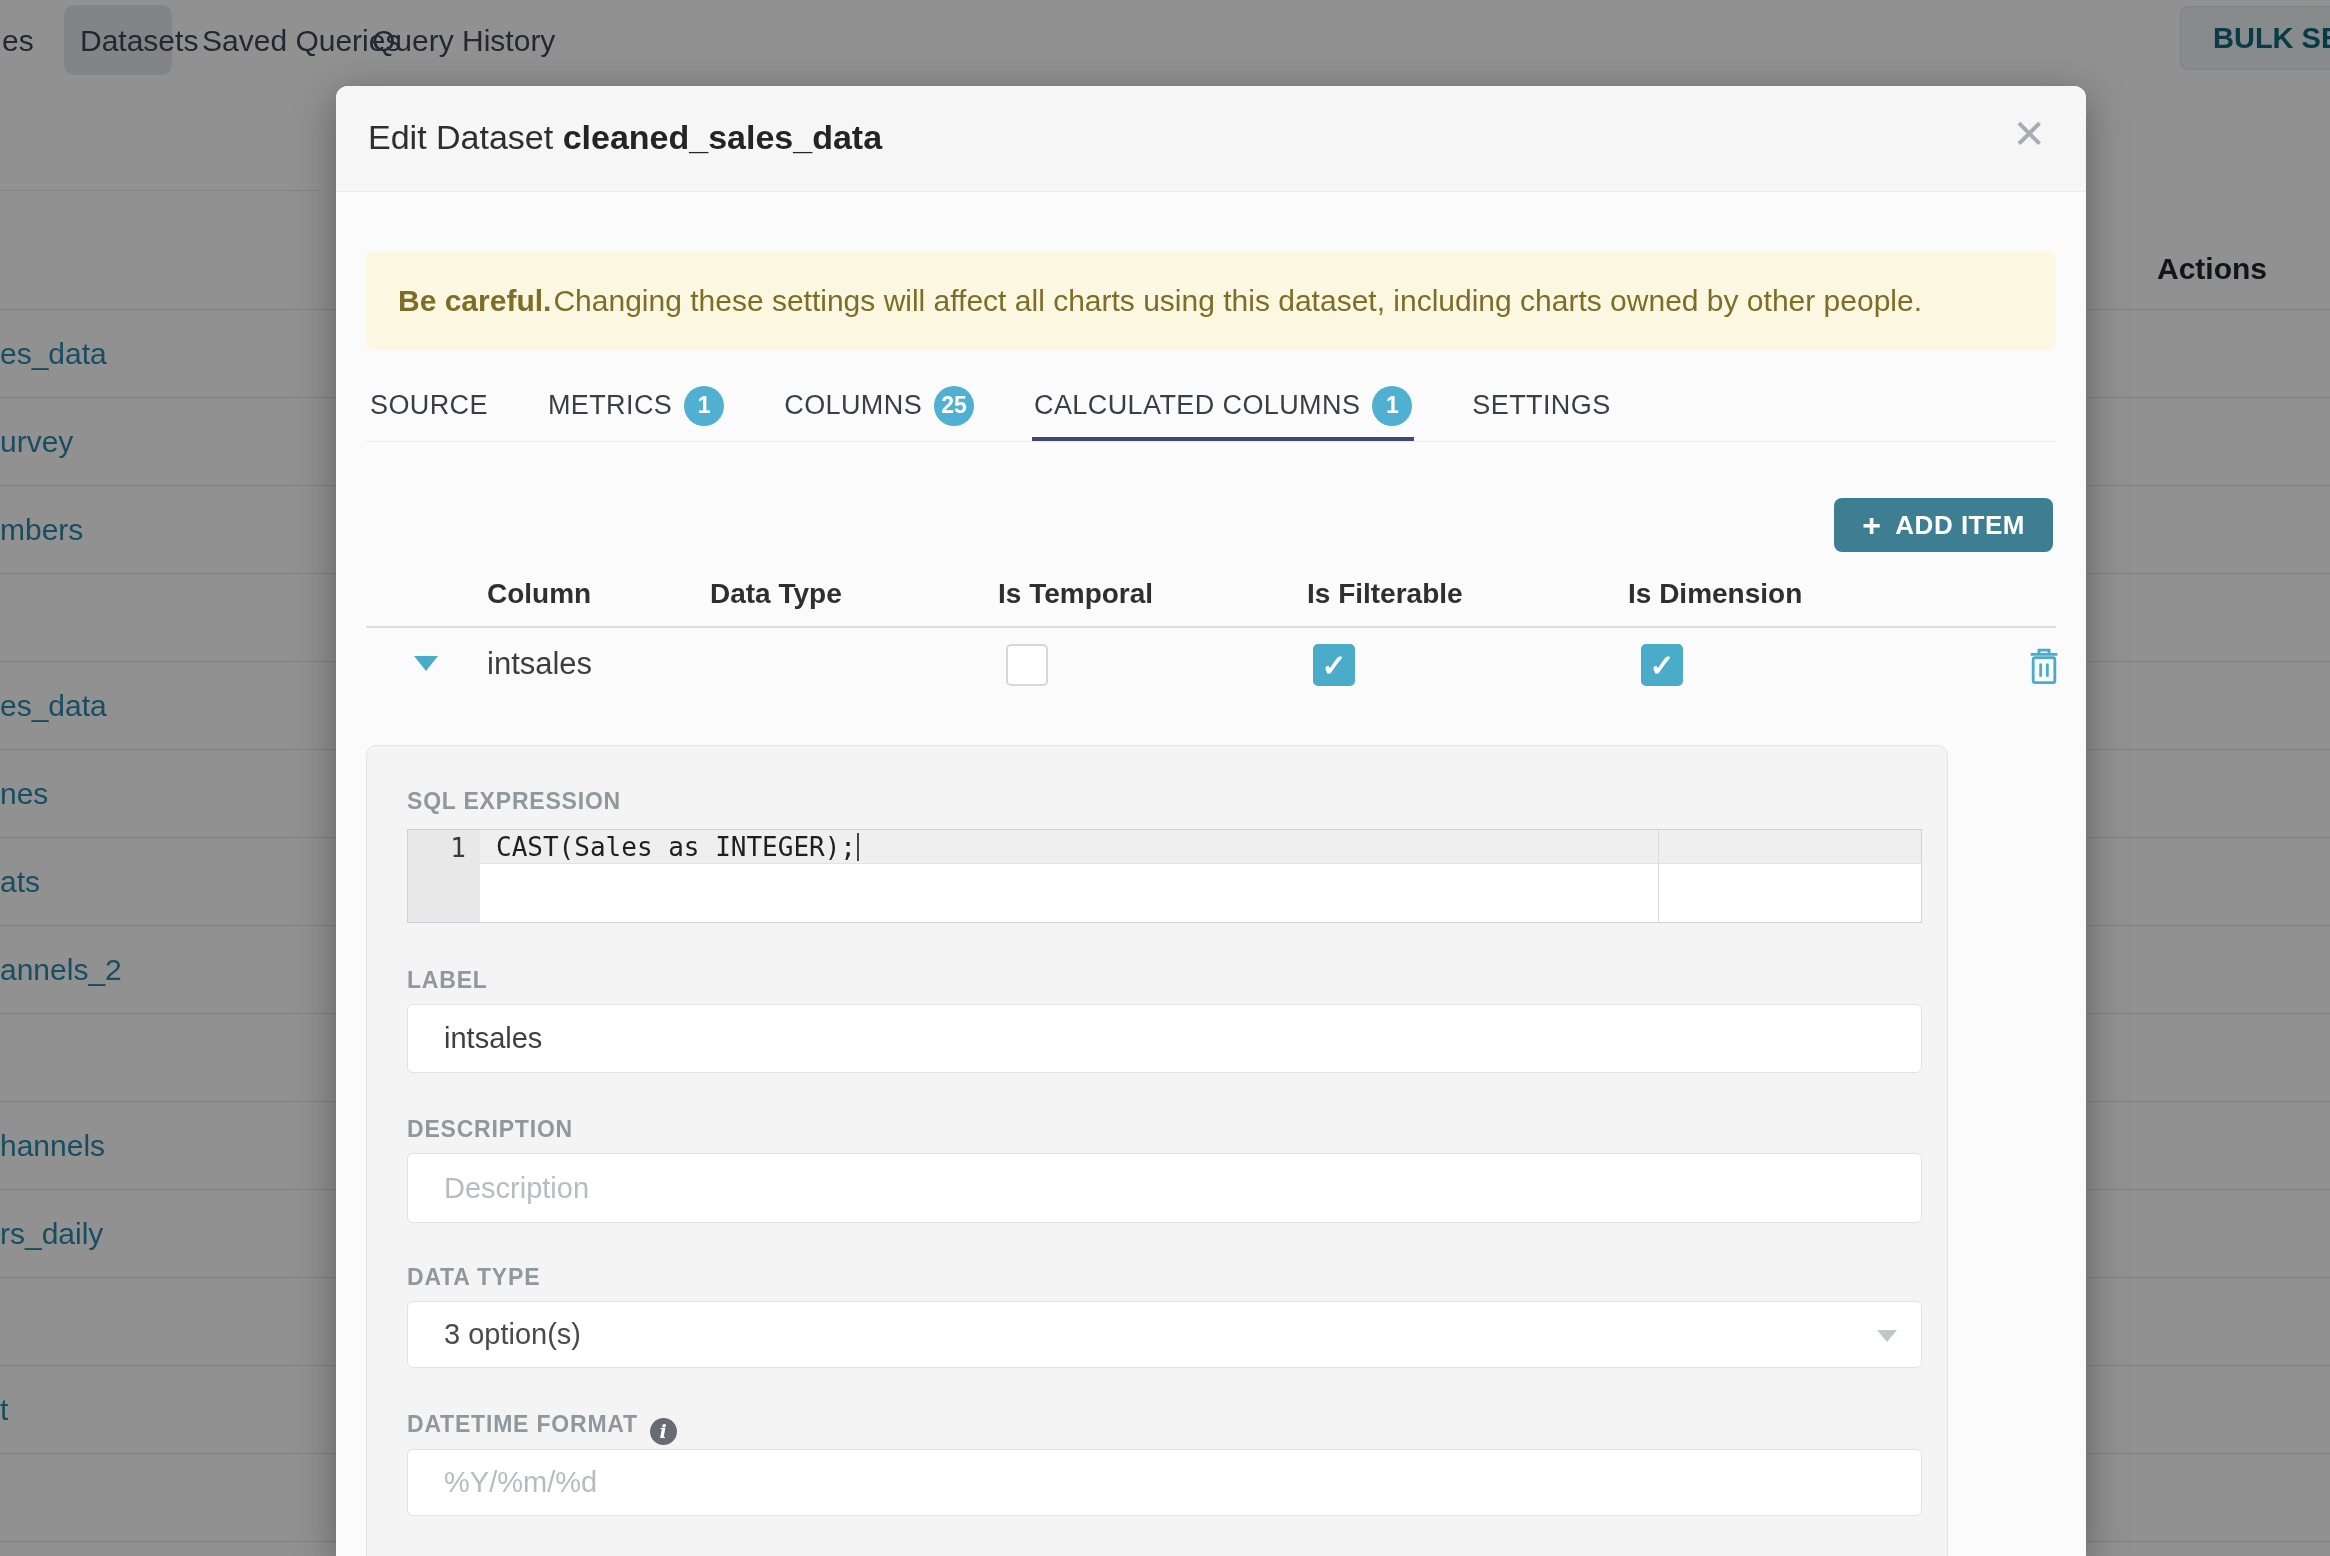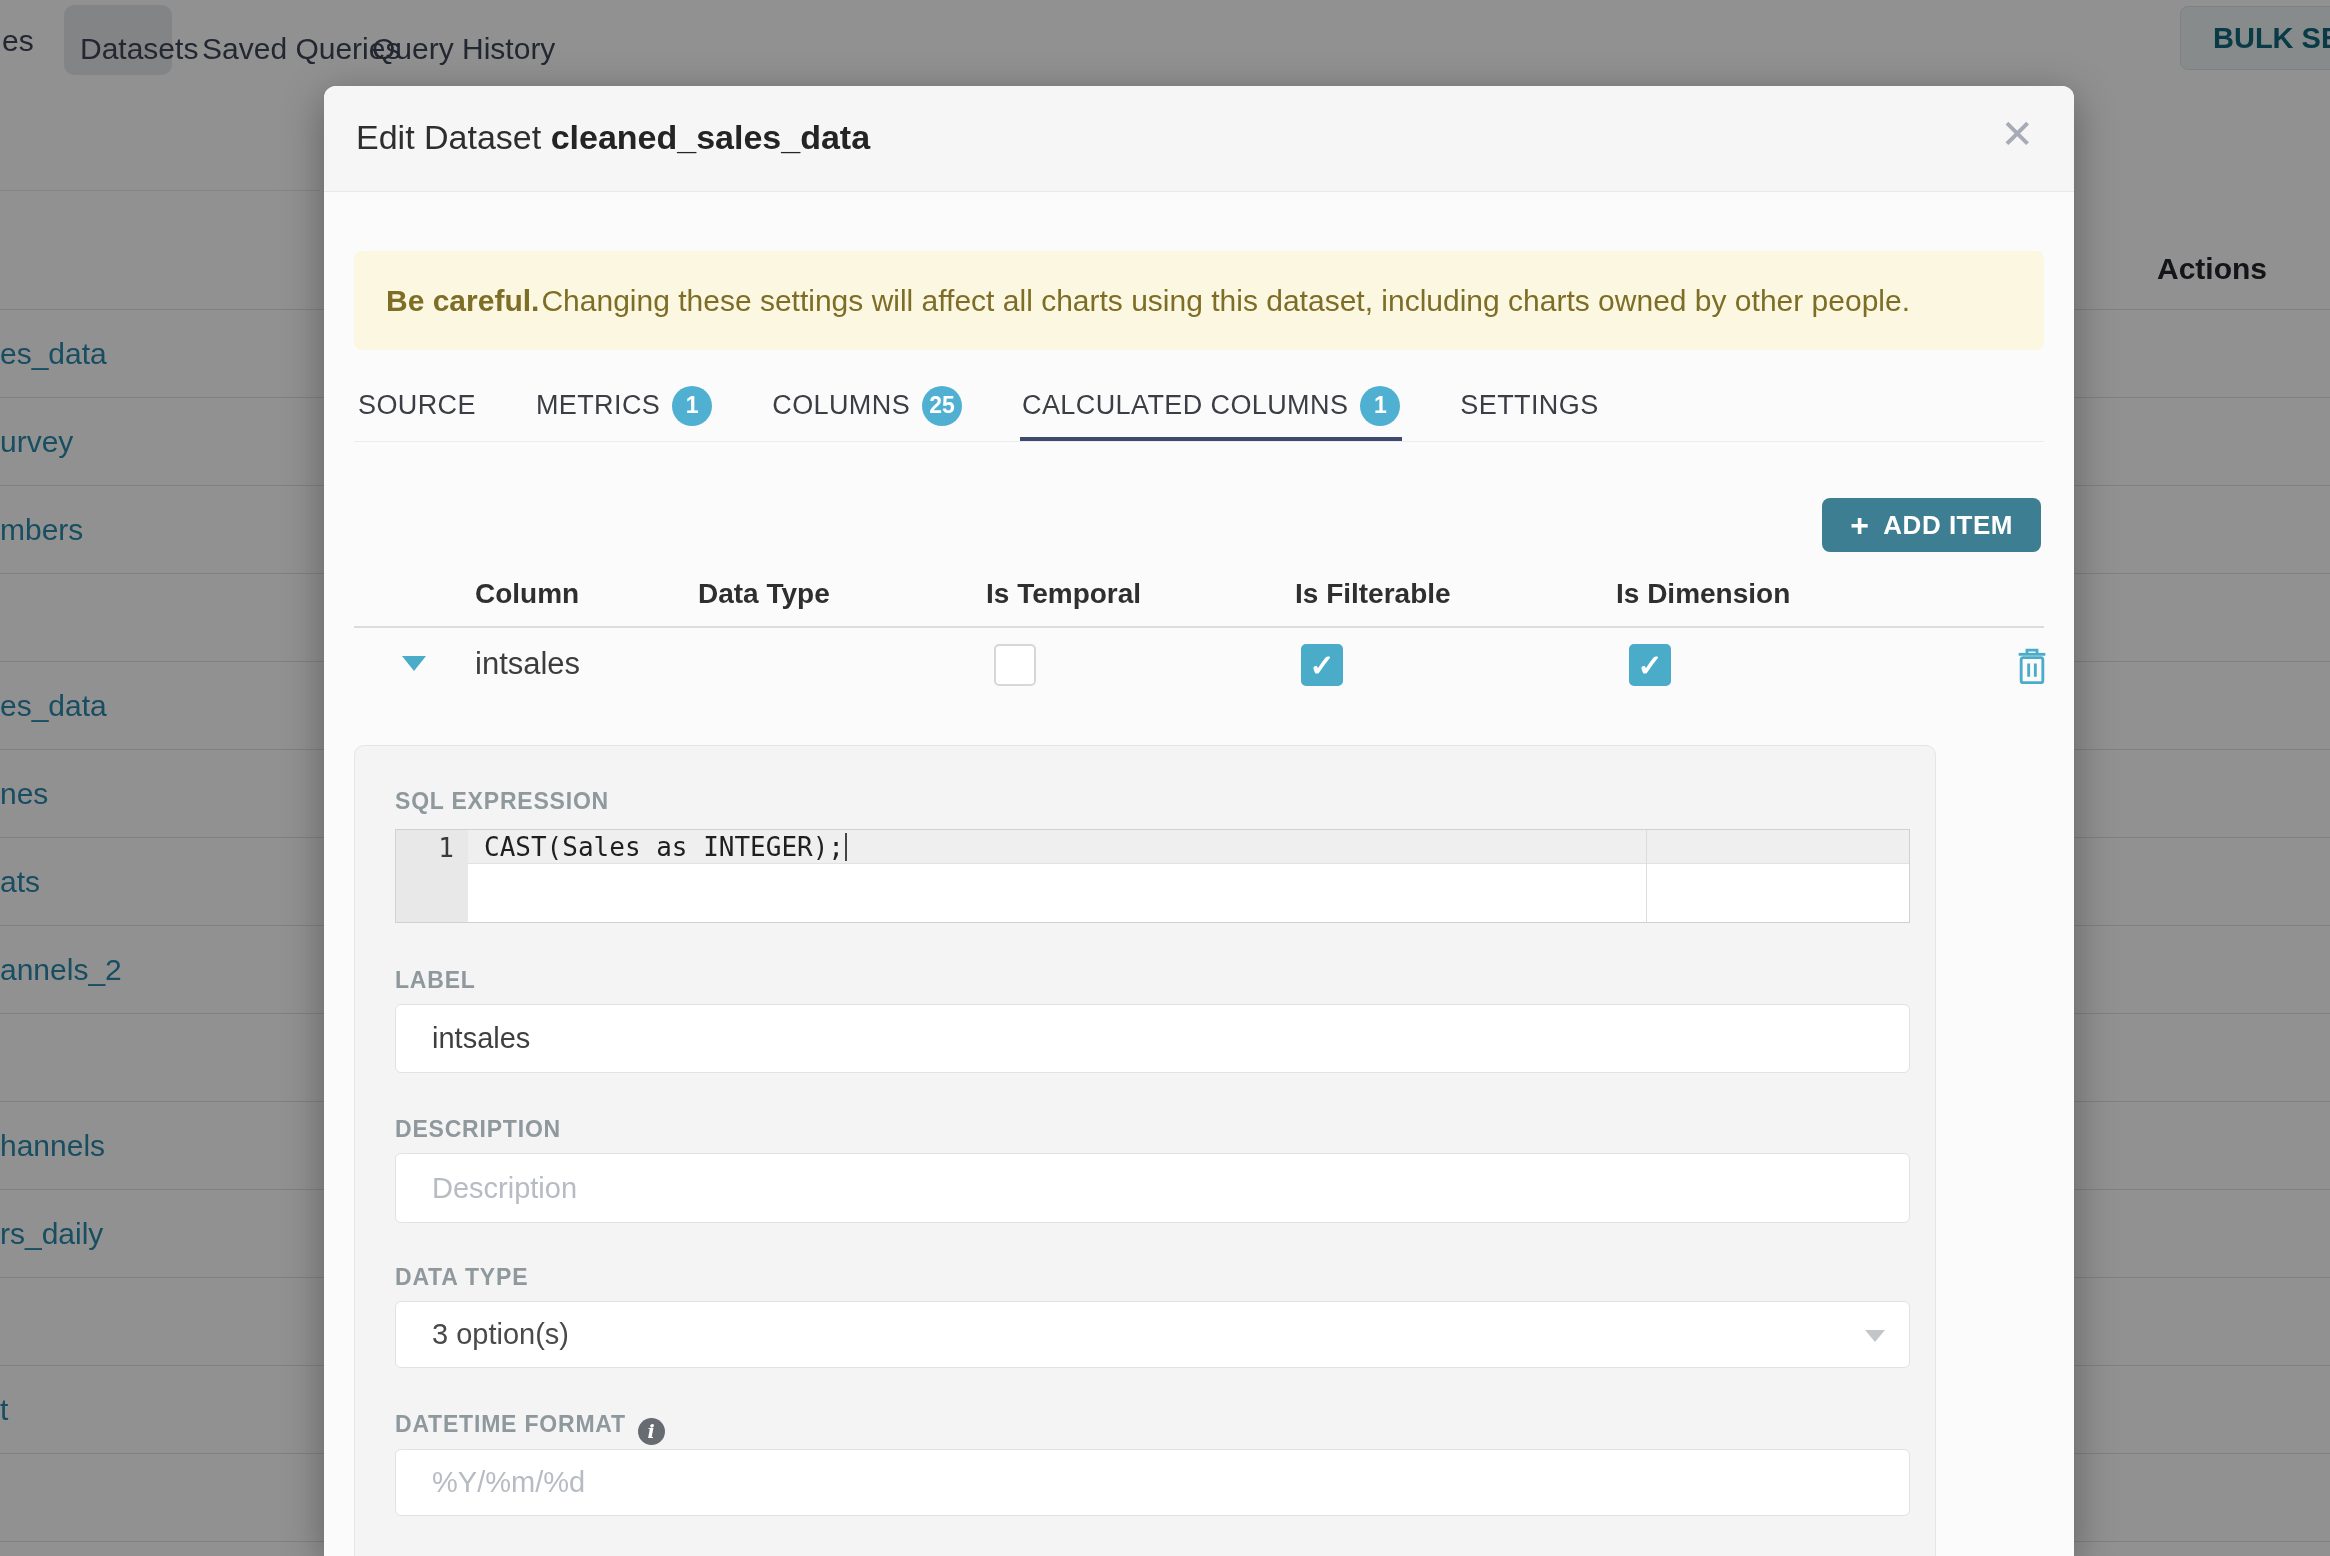--- a/index.html
+++ b/index.html
@@ -9,21 +9,21 @@
   *{margin:0;padding:0;box-sizing:border-box;}
   html,body{width:2330px;height:1556px;overflow:hidden;background:#fff;
     font-family:"Liberation Sans",sans-serif;}
   #stage{position:relative;width:2330px;height:1556px;overflow:hidden;background:#0c4a6e;}
 
   
   .page{position:absolute;inset:0;background:#fff;}
   .topnav{position:absolute;left:0;top:0;width:2330px;height:80px;background:#fff;}
   .nav-frag{position:absolute;left:2px;top:24px;font-size:30px;color:#3f4659;}
   .nav-pill{position:absolute;left:64px;top:5px;width:108px;height:70px;background:#e7e9eb;border-radius:10px;}
-  .nav-item{position:absolute;top:24px;font-size:30px;color:#3f4659;margin-top:8px;}
+  .nav-item{position:absolute;top:24px;font-size:30px;color:#3f4659;}
   .nav-item.n1{left:80px;}
   .nav-item.n2{left:202px;}
   .nav-item.n3{left:372px;}
   .bulk-btn{position:absolute;left:2180px;top:6px;width:170px;height:64px;background:#f0f4f6;
     border:1px solid #dde4e7;border-radius:8px;color:#11697e;font-weight:bold;font-size:29px;
     display:flex;align-items:center;padding-left:32px;white-space:nowrap;overflow:hidden;}
   .filterbar{position:absolute;left:0;top:130px;width:320px;height:62px;}
   .filter-label{position:absolute;left:0;top:14px;font-size:29px;font-weight:bold;color:#2e3742;}
   .filter-value{position:absolute;left:120px;top:14px;font-size:29px;color:#3d434b;}
   .caret-down{width:0;height:0;border-left:11px solid transparent;border-right:11px solid transparent;
@@ -32,21 +32,21 @@
   .filter-edge{position:absolute;left:0;top:190px;width:320px;height:1px;background:#e8e8e8;}
   .actions-header{position:absolute;left:2157px;top:252px;font-size:30px;font-weight:bold;color:#24262b;}
   .bg-rows{position:absolute;left:0;top:309px;width:2330px;border-top:1px solid #e0e1e3;}
   .bg-row{height:88px;border-bottom:1px solid #e0e1e3;display:flex;align-items:center;}
   .bg-link{font-size:30px;color:var(--link);white-space:nowrap;}
 
   
   .scrim{position:absolute;inset:0;background:rgba(0,0,0,0.43);}
 
   
-  .modal{position:absolute;left:324px;top:86px;width:1750px;height:1470px;background:#fbfbfb;
+  .modal{position:absolute;left:336px;top:86px;width:1750px;height:1470px;background:#fbfbfb;
     border-radius:12px 12px 0 0;box-shadow:0 10px 40px rgba(0,0,0,.35);overflow:hidden;}
   .modal-header{position:absolute;left:0;top:0;width:100%;height:106px;background:#f6f6f6;
     border-bottom:1px solid #e9e9e9;}
   .modal-title{position:absolute;left:32px;top:32px;font-size:34px;color:#2e2e2e;}
   .modal-title b{color:#242424;}
   .modal-close{position:absolute;right:40px;top:28px;font-size:40px;color:#a6abb5;cursor:pointer;line-height:1;}
 
   .warning{position:absolute;left:30px;top:165px;width:1690px;height:99px;background:var(--warn-bg);
     border-radius:8px;display:flex;align-items:center;padding:0 32px;font-size:30px;color:var(--warn-text);}
   .warning b{margin-right:2px;}

